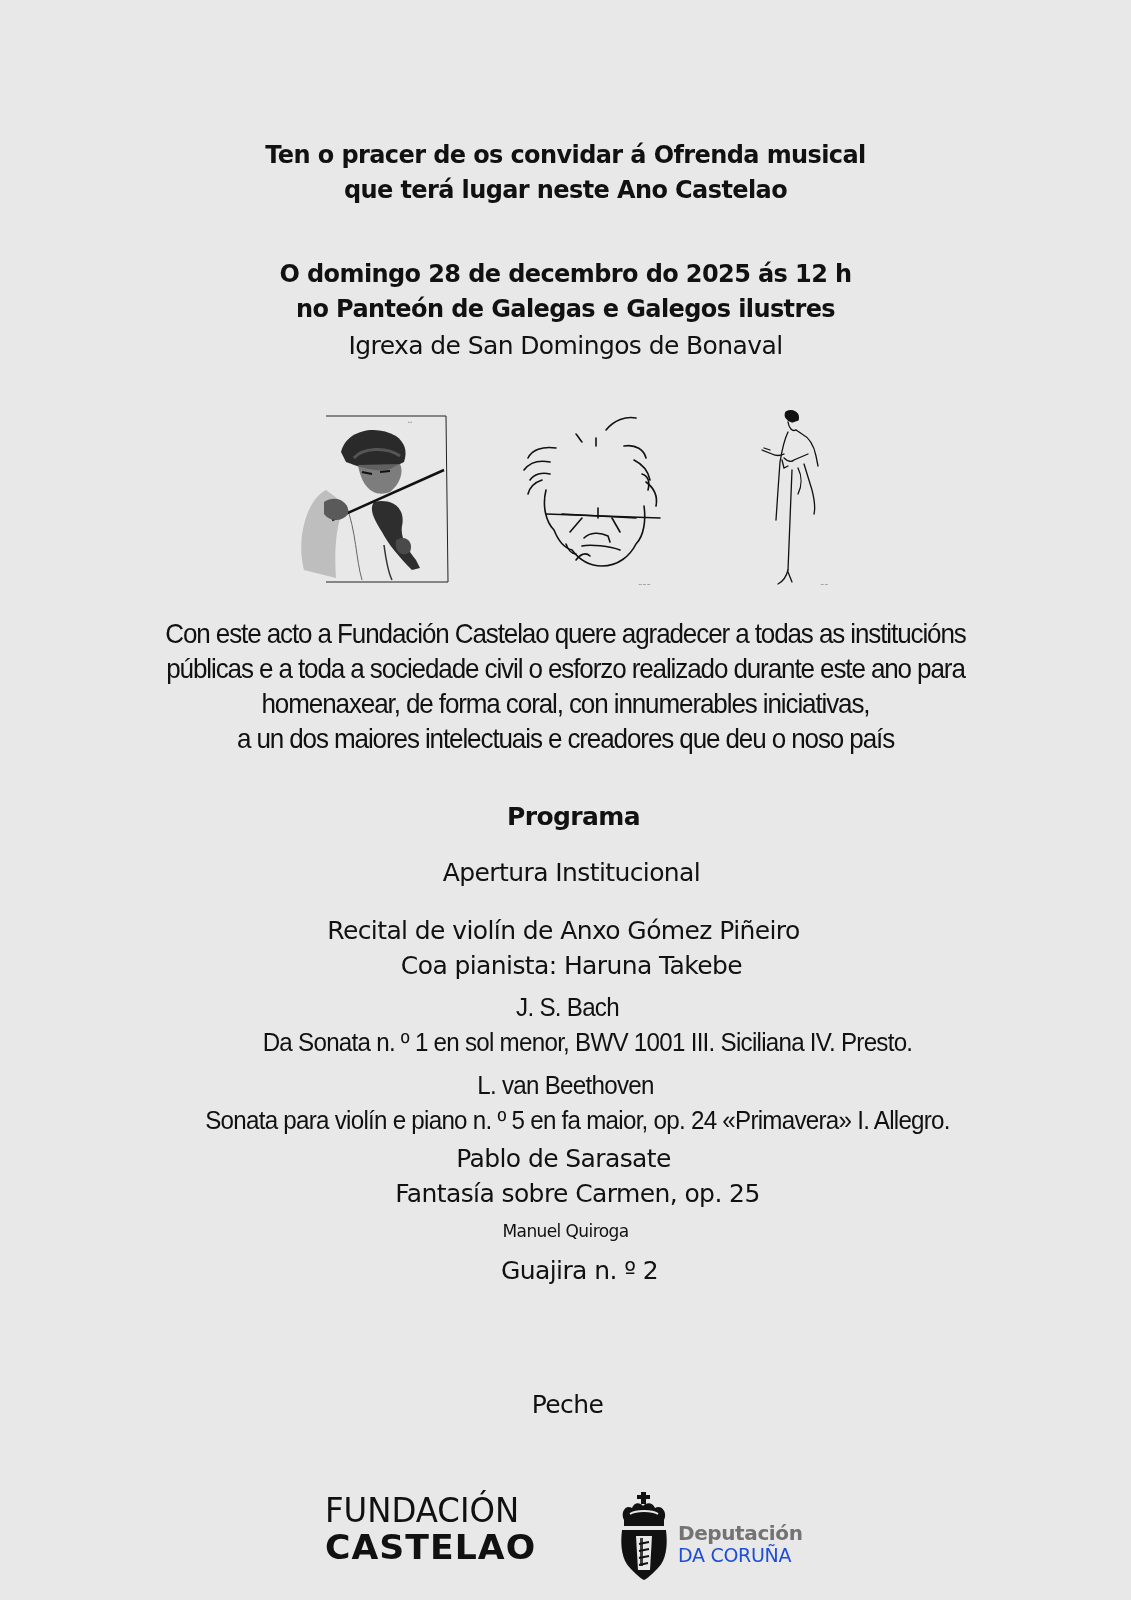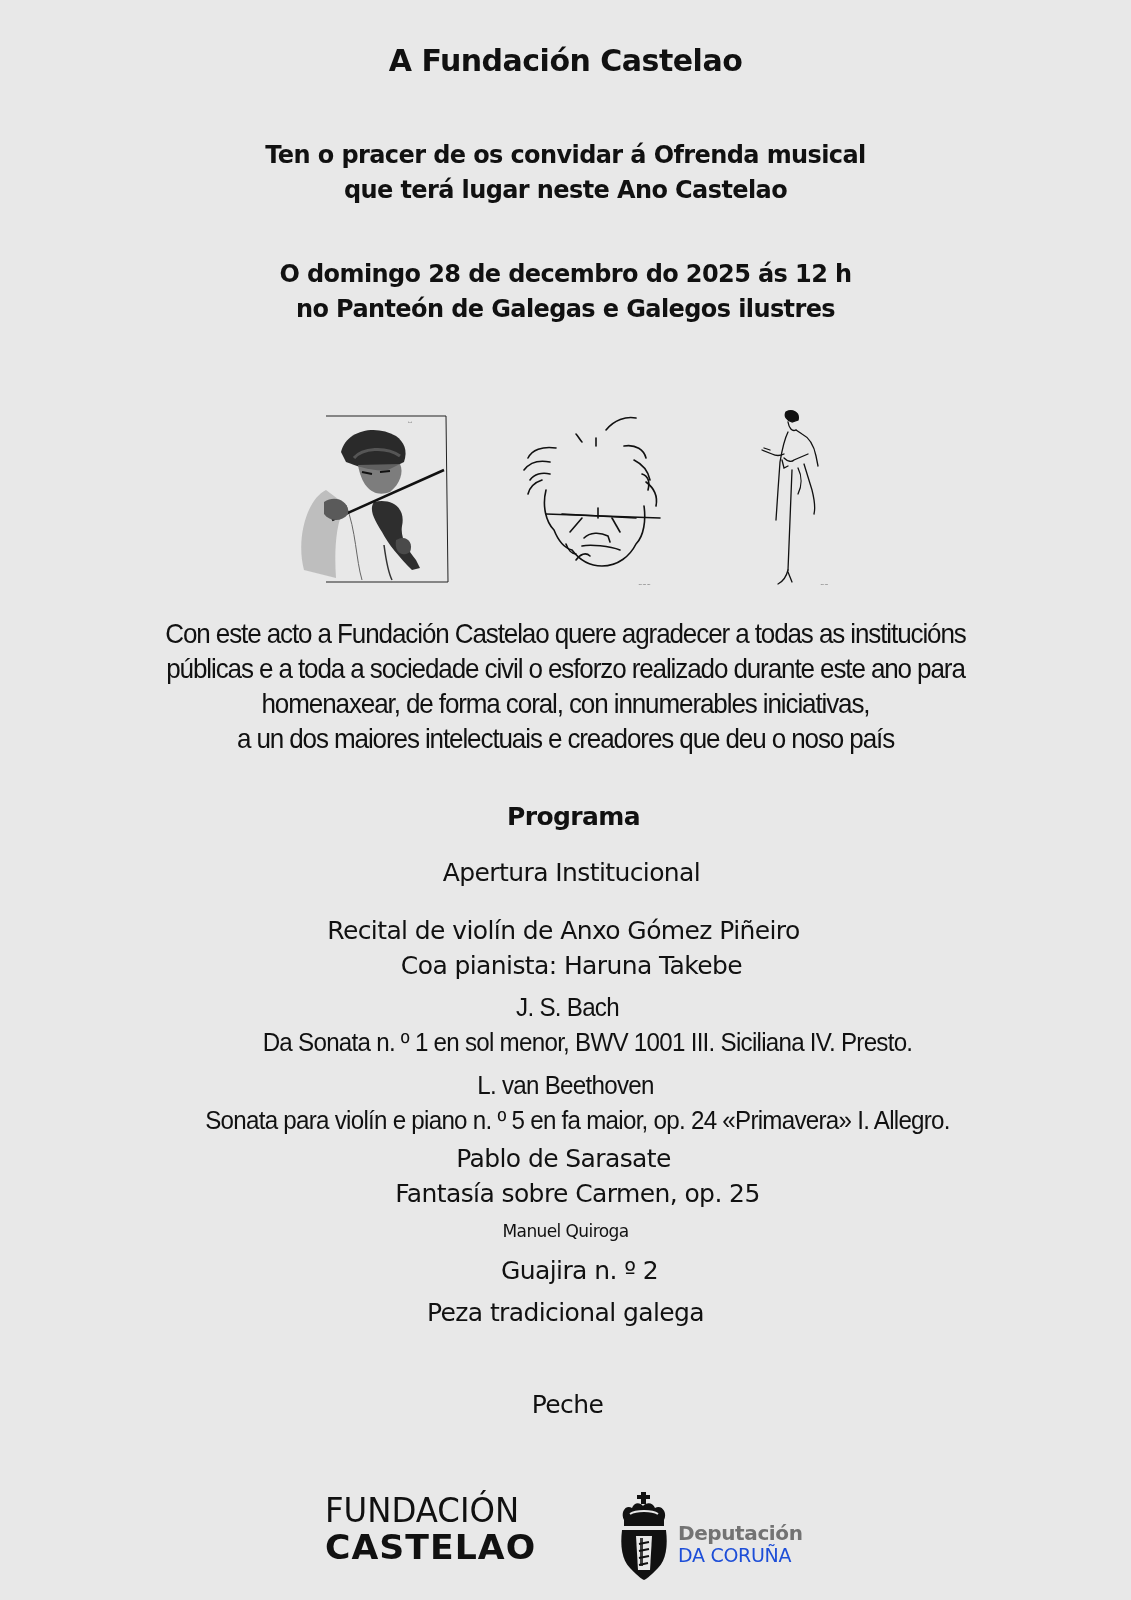--- a/index.html
+++ b/index.html
@@ -131,27 +131,27 @@
       line-height: 1;
       color: #1d4ed8;
       letter-spacing: -0.3px;
     }
   </style>
 </head>
 <body>
 
 <div class="page">
 
-  <div class="line title">A Fundación Castelao</div>
 
   <div class="line bold-l" style="top:143px;">Ten o pracer de os convidar á Ofrenda musical</div>
   <div class="line bold-l" style="top:178px;">que terá lugar neste Ano Castelao</div>
 
   <div class="line bold-l" style="top:262px;">O domingo 28 de decembro do 2025 ás 12 h</div>
   <div class="line bold-l" style="top:297px;">no Panteón de Galegas e Galegos ilustres</div>
+  <div class="line reg-l" style="top:333px;">Igrexa de San Domingos de Bonaval</div>
 
   <div class="illus" style="left:296px; width:160px;">
     <svg width="160" height="180" viewBox="0 0 160 180">
       <line x1="30" y1="6" x2="150" y2="6" stroke="#222" stroke-width="1"></line>
       <line x1="150" y1="6" x2="152" y2="172" stroke="#222" stroke-width="1"></line>
       <line x1="30" y1="172" x2="152" y2="172" stroke="#222" stroke-width="1"></line>
       <text x="112" y="14" font-size="5" fill="#444" font-family="DejaVu Sans, sans-serif">ꟷ</text>
 
       <path d="M45 42 C50 20 80 14 100 26 C108 32 112 40 108 52 L92 60 C78 62 60 56 50 52 Z" fill="#2a2a2a"></path>
       <path d="M58 48 C66 38 90 36 104 46" stroke="#555" stroke-width="3" fill="none"></path>
@@ -243,21 +243,20 @@
 
   <div class="line prog-l narrow" style="top:1072px; left:0px;">L. van Beethoven</div>
   <div class="line prog-l narrow" style="top:1107px; left:12px;">Sonata para violín e piano n. º 5 en fa maior, op. 24 «Primavera» I. Allegro.</div>
 
   <div class="line prog-l" style="top:1146px; font-family:'DejaVu Sans',sans-serif; font-size:25px; letter-spacing:-0.6px; left:-2px;">Pablo de Sarasate</div>
   <div class="line prog-l" style="top:1181px; font-family:'DejaVu Sans',sans-serif; font-size:25px; letter-spacing:-0.6px; left:12px;">Fantasía sobre Carmen, op. 25</div>
 
   <div class="line prog-l" style="top:1223px; font-family:'DejaVu Sans',sans-serif; font-size:17px; letter-spacing:-0.6px; left:0px;">Manuel Quiroga</div>
   <div class="line prog-l" style="top:1258px; font-family:'DejaVu Sans',sans-serif; font-size:25px; letter-spacing:-0.6px; left:14px;">Guajira n. º 2</div>
 
-  <div class="line prog-l" style="top:1300px; font-family:'DejaVu Sans',sans-serif; font-size:25px; letter-spacing:-0.6px; left:0px;">Peza tradicional galega</div>
 
   <div class="line prog-l" style="top:1392px; font-family:'DejaVu Sans',sans-serif; font-size:25px; letter-spacing:-0.6px; left:2px;">Peche</div>
 
   <div class="logo-fc">
     <div class="fc-top">FUNDACIÓN</div>
     <div class="fc-bottom">CASTELAO</div>
   </div>
 
   <div class="logo-dep">
     <svg class="dep-crest" width="52" height="90" viewBox="0 0 52 90">

